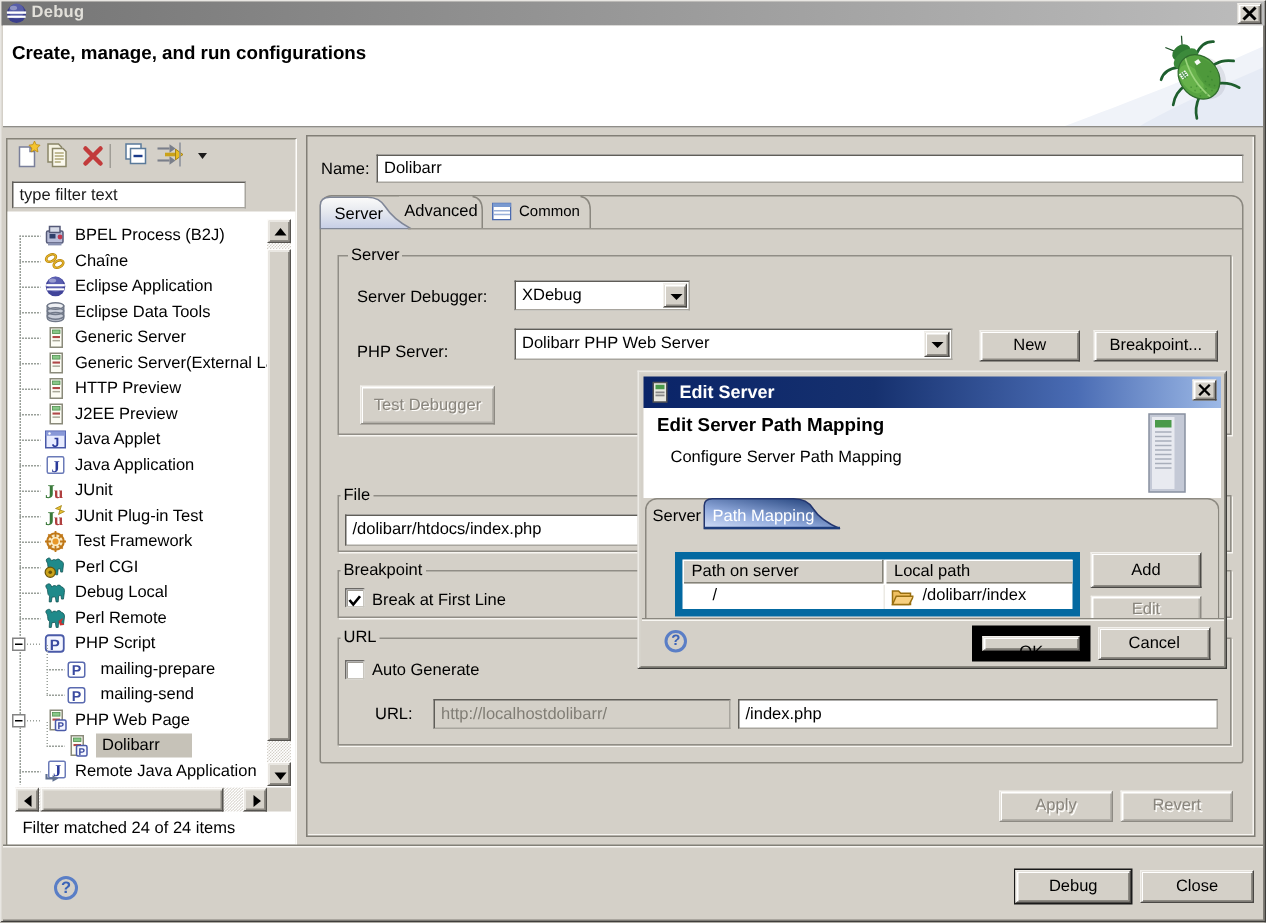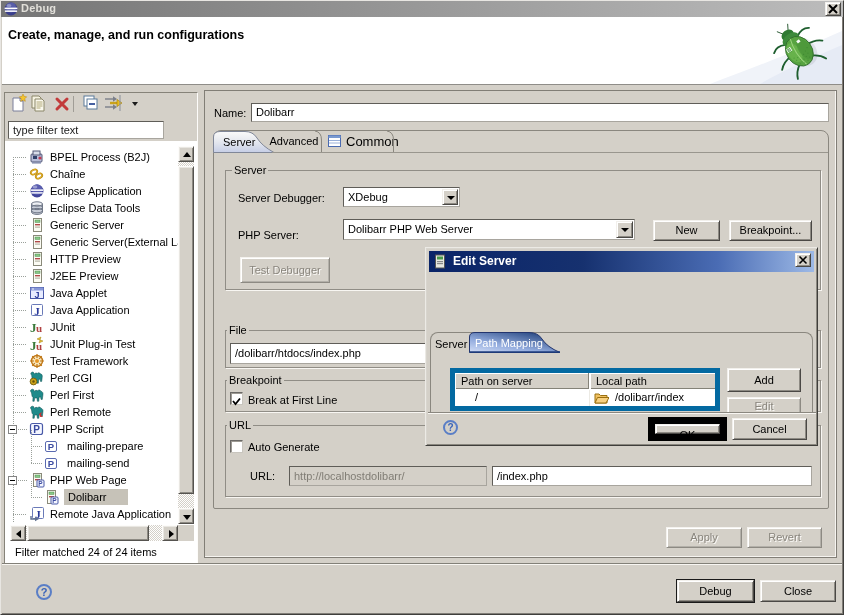--- a/index.html
+++ b/index.html
@@ -273,21 +273,21 @@
         <circle cx="4.5" cy="11.5" r="3.4" fill="#caa21a" stroke="#6a5408" stroke-width=".8"></circle>
         <circle cx="4.5" cy="11.5" r="1.2" fill="#6a5408"></circle>
       </svg>
       <span style="position:absolute;left:45px">Perl CGI</span>
     </div>
 <div class="trow" style="top:246px;width:100%">
       <div class="hdot" style="position:absolute;left:8px;top:8px;width:14px"></div>
       <svg class="ticon" style="left:24px" width="16" height="16" viewBox="0 0 16 16">
         <path d="M2.4 2.6 c-1 .3-1.1 1.6-.4 2.4 .4.5.7 1.2.7 2 l.3 2.2 1 1.2 -.2 3.9 h1.4 l.5-3.2 2.2-.2 .5 3.4 h1.4 l.3-4.1 1.5-.3 .4 2.5 h1.3 l.6-4.4 c.5-2-.5-3.6-2-3.8 -.6-1.4-2.4-1.6-3.2-.4 -1.2-.8-2.6-.4-3.2.6 l-.4-1 c-.2-.7-.9-1.3-1.7-1.2 Z" fill="#1f8a8a" stroke="#0f4f4f" stroke-width=".5"></path>
       </svg>
-      <span style="position:absolute;left:45px">Perl First</span>
+      <span style="position:absolute;left:45px">Debug Local</span>
     </div>
 <div class="trow" style="top:263px;width:100%">
       <div class="hdot" style="position:absolute;left:8px;top:8px;width:14px"></div>
       <svg class="ticon" style="left:24px" width="16" height="16" viewBox="0 0 16 16">
         <path d="M2.4 2.6 c-1 .3-1.1 1.6-.4 2.4 .4.5.7 1.2.7 2 l.3 2.2 1 1.2 -.2 3.9 h1.4 l.5-3.2 2.2-.2 .5 3.4 h1.4 l.3-4.1 1.5-.3 .4 2.5 h1.3 l.6-4.4 c.5-2-.5-3.6-2-3.8 -.6-1.4-2.4-1.6-3.2-.4 -1.2-.8-2.6-.4-3.2.6 l-.4-1 c-.2-.7-.9-1.3-1.7-1.2 Z" fill="#1f8a8a" stroke="#0f4f4f" stroke-width=".5"></path>
         <path d="M10 10 l3-2 -1.2 3 2.2 1.5 -3 .5" fill="#d03030"></path>
       </svg>
       <span style="position:absolute;left:45px">Perl Remote</span>
     </div>
 <div class="trow" style="top:280px;width:100%">
@@ -378,21 +378,21 @@
 <div class="ab" style="left:178px;top:525px;width:16px;height:16px;background:#d4d0c8"></div>
 
 <div class="ab t11" style="left:15px;top:546px">Filter matched 24 of 24 items</div>
 
 <div class="ab" style="left:204px;top:90px;width:633px;height:468px;border:1px solid #817e76;box-shadow:inset -1px -1px 0 #f6f4f0"></div>
 <div class="ab t11" style="left:214px;top:107px">Name:</div>
 <div class="ab fld" style="left:251px;top:103px;width:578px;height:19px;line-height:17px;padding-left:4px">Dolibarr</div>
 
 <div class="ab" style="left:213px;top:130px;width:616px;height:379px;border:1px solid #8a877f;border-radius:8px 8px 2px 2px"></div>
 <div class="ab" style="left:266px;top:131px;width:56px;height:21px;background:#d4d0c8;font-size:11px;text-align:center;line-height:21px">Advanced</div>
-<div class="ab" style="left:322px;top:131px;width:71px;height:21px;background:#d4d0c8;font-size:13px;line-height:21px">
+<div class="ab" style="left:322px;top:131px;width:71px;height:21px;background:#d4d0c8;font-size:10px;line-height:21px">
   <svg class="ab" style="left:6px;top:4px" width="13" height="12" viewBox="0 0 13 12">
       <rect x=".5" y=".5" width="12" height="11" fill="#fff" stroke="#4a6ab0"></rect>
       <rect x=".5" y=".5" width="12" height="2.5" fill="#7a9ad0"></rect>
       <path d="M1 5.5 h11 M1 8 h11" stroke="#9ab0d8"></path>
     </svg>
   <span style="margin-left:24px">Common</span></div>
 <svg class="ab" style="left:314px;top:130px" width="9" height="23" viewBox="0 0 9 23">
     <path d="M1 1 Q7.5 2 7.5 10 L7.5 22" fill="none" stroke="#8a877f"></path>
   </svg>
 <svg class="ab" style="left:386px;top:130px" width="9" height="23" viewBox="0 0 9 23">
@@ -464,20 +464,30 @@
         <rect x="2.5" y="1" width="9" height="13" fill="#e8e8e0" stroke="#555"></rect>
         <rect x="4" y="2.5" width="6" height="3" fill="#4a9a4a"></rect>
         <rect x="4" y="7" width="6" height="1.2" fill="#888"></rect>
         <rect x="4" y="9" width="6" height="1.2" fill="#888"></rect>
       </svg>
     <div class="ab" style="left:24px;top:3px;font-size:12px;font-weight:bold;color:#fff">Edit Server</div>
     <div class="ab btn" style="right:3px;top:2px;width:16px;height:14px"><svg width="14" height="12" viewBox="0 0 14 12">
           <path d="M3.5 2.5 L10.5 9.5 M10.5 2.5 L3.5 9.5" stroke="#000" stroke-width="1.6"></path>
         </svg></div>
   </div>
+  <div class="ab" style="left:3px;top:24px;width:385px;height:60px;background:#fff">
+    <div class="ab" style="left:9px;top:4px;font-size:12.5px;font-weight:bold;color:#000">Edit Server Path Mapping</div>
+    <div class="ab" style="left:18px;top:27px;font-size:11px;color:#000">Configure Server Path Mapping</div>
+    <svg class="ab" style="left:336px;top:3px" width="26" height="54" viewBox="0 0 26 54">
+        <rect x="1" y="1" width="24" height="52" fill="#c4c9d6" stroke="#8890a0"></rect>
+        <rect x="3" y="3" width="15" height="48" fill="#e8eaf0"></rect>
+        <rect x="5" y="5" width="11" height="5" fill="#4a9a4a"></rect>
+        <path d="M5 13 h11 M5 16 h11 M5 19 h11 M5 22 h11 M5 25 h11 M5 28 h11 M5 31 h11 M5 34 h11 M5 37 h11" stroke="#a8aeba"></path>
+      </svg>
+  </div>
 
   <div class="ab" style="left:4px;top:84px;width:383px;height:80px;border:1px solid #8a877f;border-bottom:none;border-radius:8px 8px 0 0"></div>
   <div class="ab" style="left:9px;top:90px;font-size:11px">Server</div>
   <svg class="ab" style="left:41px;top:84px" width="100" height="21" viewBox="0 0 100 21">
     <path d="M2.5 20.5 L2.5 5 Q2.5 .5 8 .5 L62 .5 Q71 .5 75 7 Q80 15 93 20.5 Z" fill="url(#tg2)" stroke="#23356e"></path>
     <defs>
         <linearGradient id="tg2" x1="0" y1="1" x2=".8" y2="0">
           <stop offset="0" stop-color="#d4dff7"></stop>
           <stop offset=".4" stop-color="#93acde"></stop>
           <stop offset="1" stop-color="#24447e"></stop>

